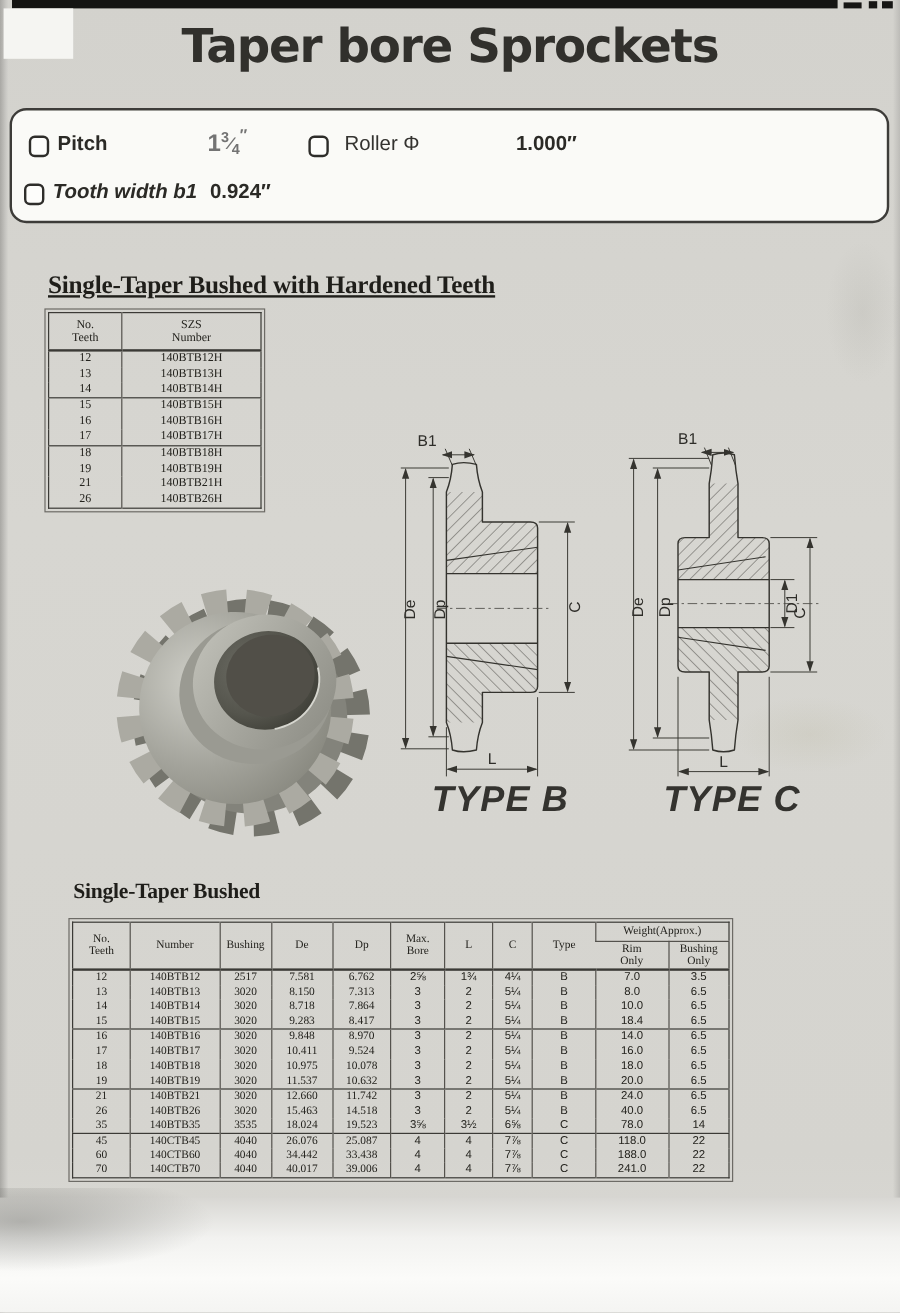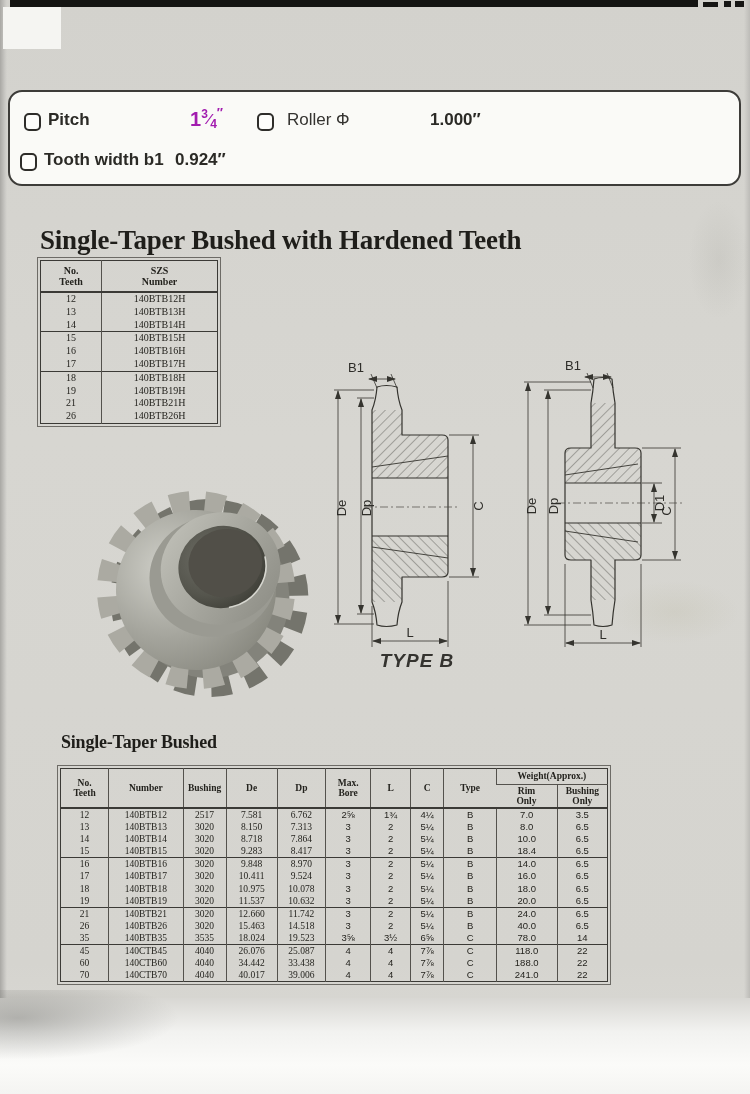--- a/index.html
+++ b/index.html
@@ -31,62 +31,62 @@
          font-family:"DejaVu Sans",sans-serif;font-weight:bold;font-size:39px;
          letter-spacing:-1px;color:#31302c;}
 
   
   .spec-box{position:absolute;left:8px;top:90px;width:729px;height:92px;
             background:#fafaf7;border:2px solid #3d3c39;border-radius:14px;}
   .cb{position:absolute;width:13px;height:14px;border:2px solid #2e2d2a;border-radius:5px;background:#fdfdfb;}
   .cb1{left:14px;top:21px;} .cb2{left:247px;top:21px;} .cb3{left:10px;top:61px;}
   .spec-label{position:absolute;font-size:17px;font-weight:bold;color:#2b2a26;}
   .lab-pitch{left:38px;top:18px;} .lab-roller{left:277px;top:18px;font-weight:normal;color:#343330;}
-  .lab-tooth{left:34px;top:58px;}
+  .lab-tooth{left:34px;top:58px;font-style:italic;}
   .spec-val{position:absolute;font-size:17px;font-weight:bold;color:#2b2a26;}
   .val-roller{left:420px;top:18px;} .val-tooth{left:165px;top:58px;}
-  .pitch-val{position:absolute;left:180px;top:13px;font-weight:bold;color:#a21caf;}
+  .pitch-val{position:absolute;left:163px;top:13px;font-weight:bold;color:#737373;}
   .pv-whole{font-size:20px;} 
   .pv-num{font-size:12px;vertical-align:8px;} .pv-den{font-size:12px;vertical-align:-2px;}
   .pv-slash{font-size:14px;font-style:italic;vertical-align:2px;}
   .pv-unit{font-size:13px;vertical-align:9px;}
 
   .h-serif{position:absolute;font-family:"Liberation Serif",serif;font-weight:bold;color:#1f1e1a;letter-spacing:-.2px;}
-  .heading1{left:40px;top:225px;font-size:27px;}
+  .heading1{left:40px;top:225px;font-size:21px;text-decoration:underline;}
   .heading2{left:61px;top:732px;font-size:18px;}
 
   
   .tbl-wrap{position:absolute;border:1px solid #6d6b66;padding:2px;}
   .tbl-wrap table{border-collapse:collapse;width:100%;table-layout:fixed;
                   border:1.6px solid #3b3a36;}
   .tbl-wrap th,.tbl-wrap td{border-left:1px solid #54524d;padding:0;text-align:center;
                   color:#24231e;overflow:hidden;white-space:nowrap;}
   .tbl-wrap th:first-child,.tbl-wrap td:first-child{border-left:none;}
-  .tbl-wrap thead th{font-family:"Liberation Serif",serif;font-weight:bold;
+  .tbl-wrap thead th{font-family:"Liberation Serif",serif;font-weight:normal;
                   border-bottom:2px solid #3b3a36;line-height:1.1;}
   .tbl-wrap thead th span{display:block;}
   .tbl-wrap tbody tr.group-start td{border-top:1.4px solid #3b3a36;}
   .c-serif{font-family:"Liberation Serif",serif;}
   .c-sans{font-family:"Liberation Sans",sans-serif;}
 
   .tbl1{left:37px;top:257px;width:178px;}
   .tbl1 thead th{font-size:10px;height:30px;}
   .tbl1 td{font-size:10px;height:12.8px;line-height:12.8px;}
 
   .tbl2{left:57px;top:765px;width:548px;}
   .tbl2 thead th{font-size:9.5px;}
   .tbl2 .hd-main{height:38px;}
   .tbl2 .hd-weight{height:15px;border-bottom:1px solid #54524d;}
   .tbl2 .hd-sub{height:22px;}
   .tbl2 td{font-size:9.5px;height:12.1px;line-height:12.1px;}
 
   
   .diag{position:absolute;}
   .diagB{left:328px;top:348px;} .diagC{left:521px;top:348px;}
-  .caption{position:absolute;font-size:19px;font-weight:bold;font-style:italic;
+  .caption{position:absolute;font-size:30px;font-weight:bold;font-style:italic;
            color:#34332f;letter-spacing:1px;text-align:center;}
   .capB{left:350px;top:650px;width:134px;} .capC{left:540px;top:650px;width:140px;}
   .dimtext{font-family:"Liberation Sans",sans-serif;font-size:13px;fill:#2e2d29;}
   .photo{position:absolute;left:82px;top:458px;}
 </style>
 </head>
 <body>
 
 <div class="page">
 
@@ -97,20 +97,21 @@
   <div class="top-bar"></div>
   <div class="corner-white"></div>
   <div class="dash d1"></div>
   <div class="dash d2"></div>
   <div class="dash d3"></div>
   <div class="smudge s1"></div>
   <div class="smudge s2"></div>
   <div class="smudge s3"></div>
   <div class="smudge s4"></div>
 
+  <div class="title">Taper bore Sprockets</div>
 
   <div class="spec-box">
     <span class="cb cb1"></span>
     <span class="spec-label lab-pitch">Pitch</span>
     <span class="pitch-val"><span class="pv-whole">1</span><span class="pv-num">3</span><span class="pv-slash">⁄</span><span class="pv-den">4</span><span class="pv-unit">″</span></span>
     <span class="cb cb2"></span>
     <span class="spec-label lab-roller">Roller Φ</span>
     <span class="spec-val val-roller">1.000″</span>
     <span class="cb cb3"></span>
     <span class="spec-label lab-tooth">Tooth width b1</span>
@@ -309,20 +310,21 @@
         <line x1="44" y1="183" x2="117" y2="194"></line>
     </g>
     <line x1="36" y1="155" x2="162" y2="155" stroke="#4a4944" stroke-width="0.7" stroke-dasharray="8,3,2,3"></line>
     <text class="dimtext" x="44" y="22">B1</text>
     <text class="dimtext" transform="translate(15,158) rotate(-90)" text-anchor="middle">De</text>
     <text class="dimtext" transform="translate(37,158) rotate(-90)" text-anchor="middle">Dp</text>
     <text class="dimtext" transform="translate(143,155) rotate(-90)" text-anchor="middle">D1</text>
     <text class="dimtext" transform="translate(150,163) rotate(-90)" text-anchor="middle">C</text>
     <text class="dimtext" x="82" y="291" text-anchor="middle">L</text>
   </svg>
+  <div class="caption capC">TYPE C</div>
 
   <div class="h-serif heading2">Single-Taper Bushed</div>
 
   <div class="tbl-wrap tbl2">
     <table>
       <colgroup>
         <col style="width:8.8%">
           <col style="width:13.6%">
           <col style="width:7.9%">
         <col style="width:9.3%">

